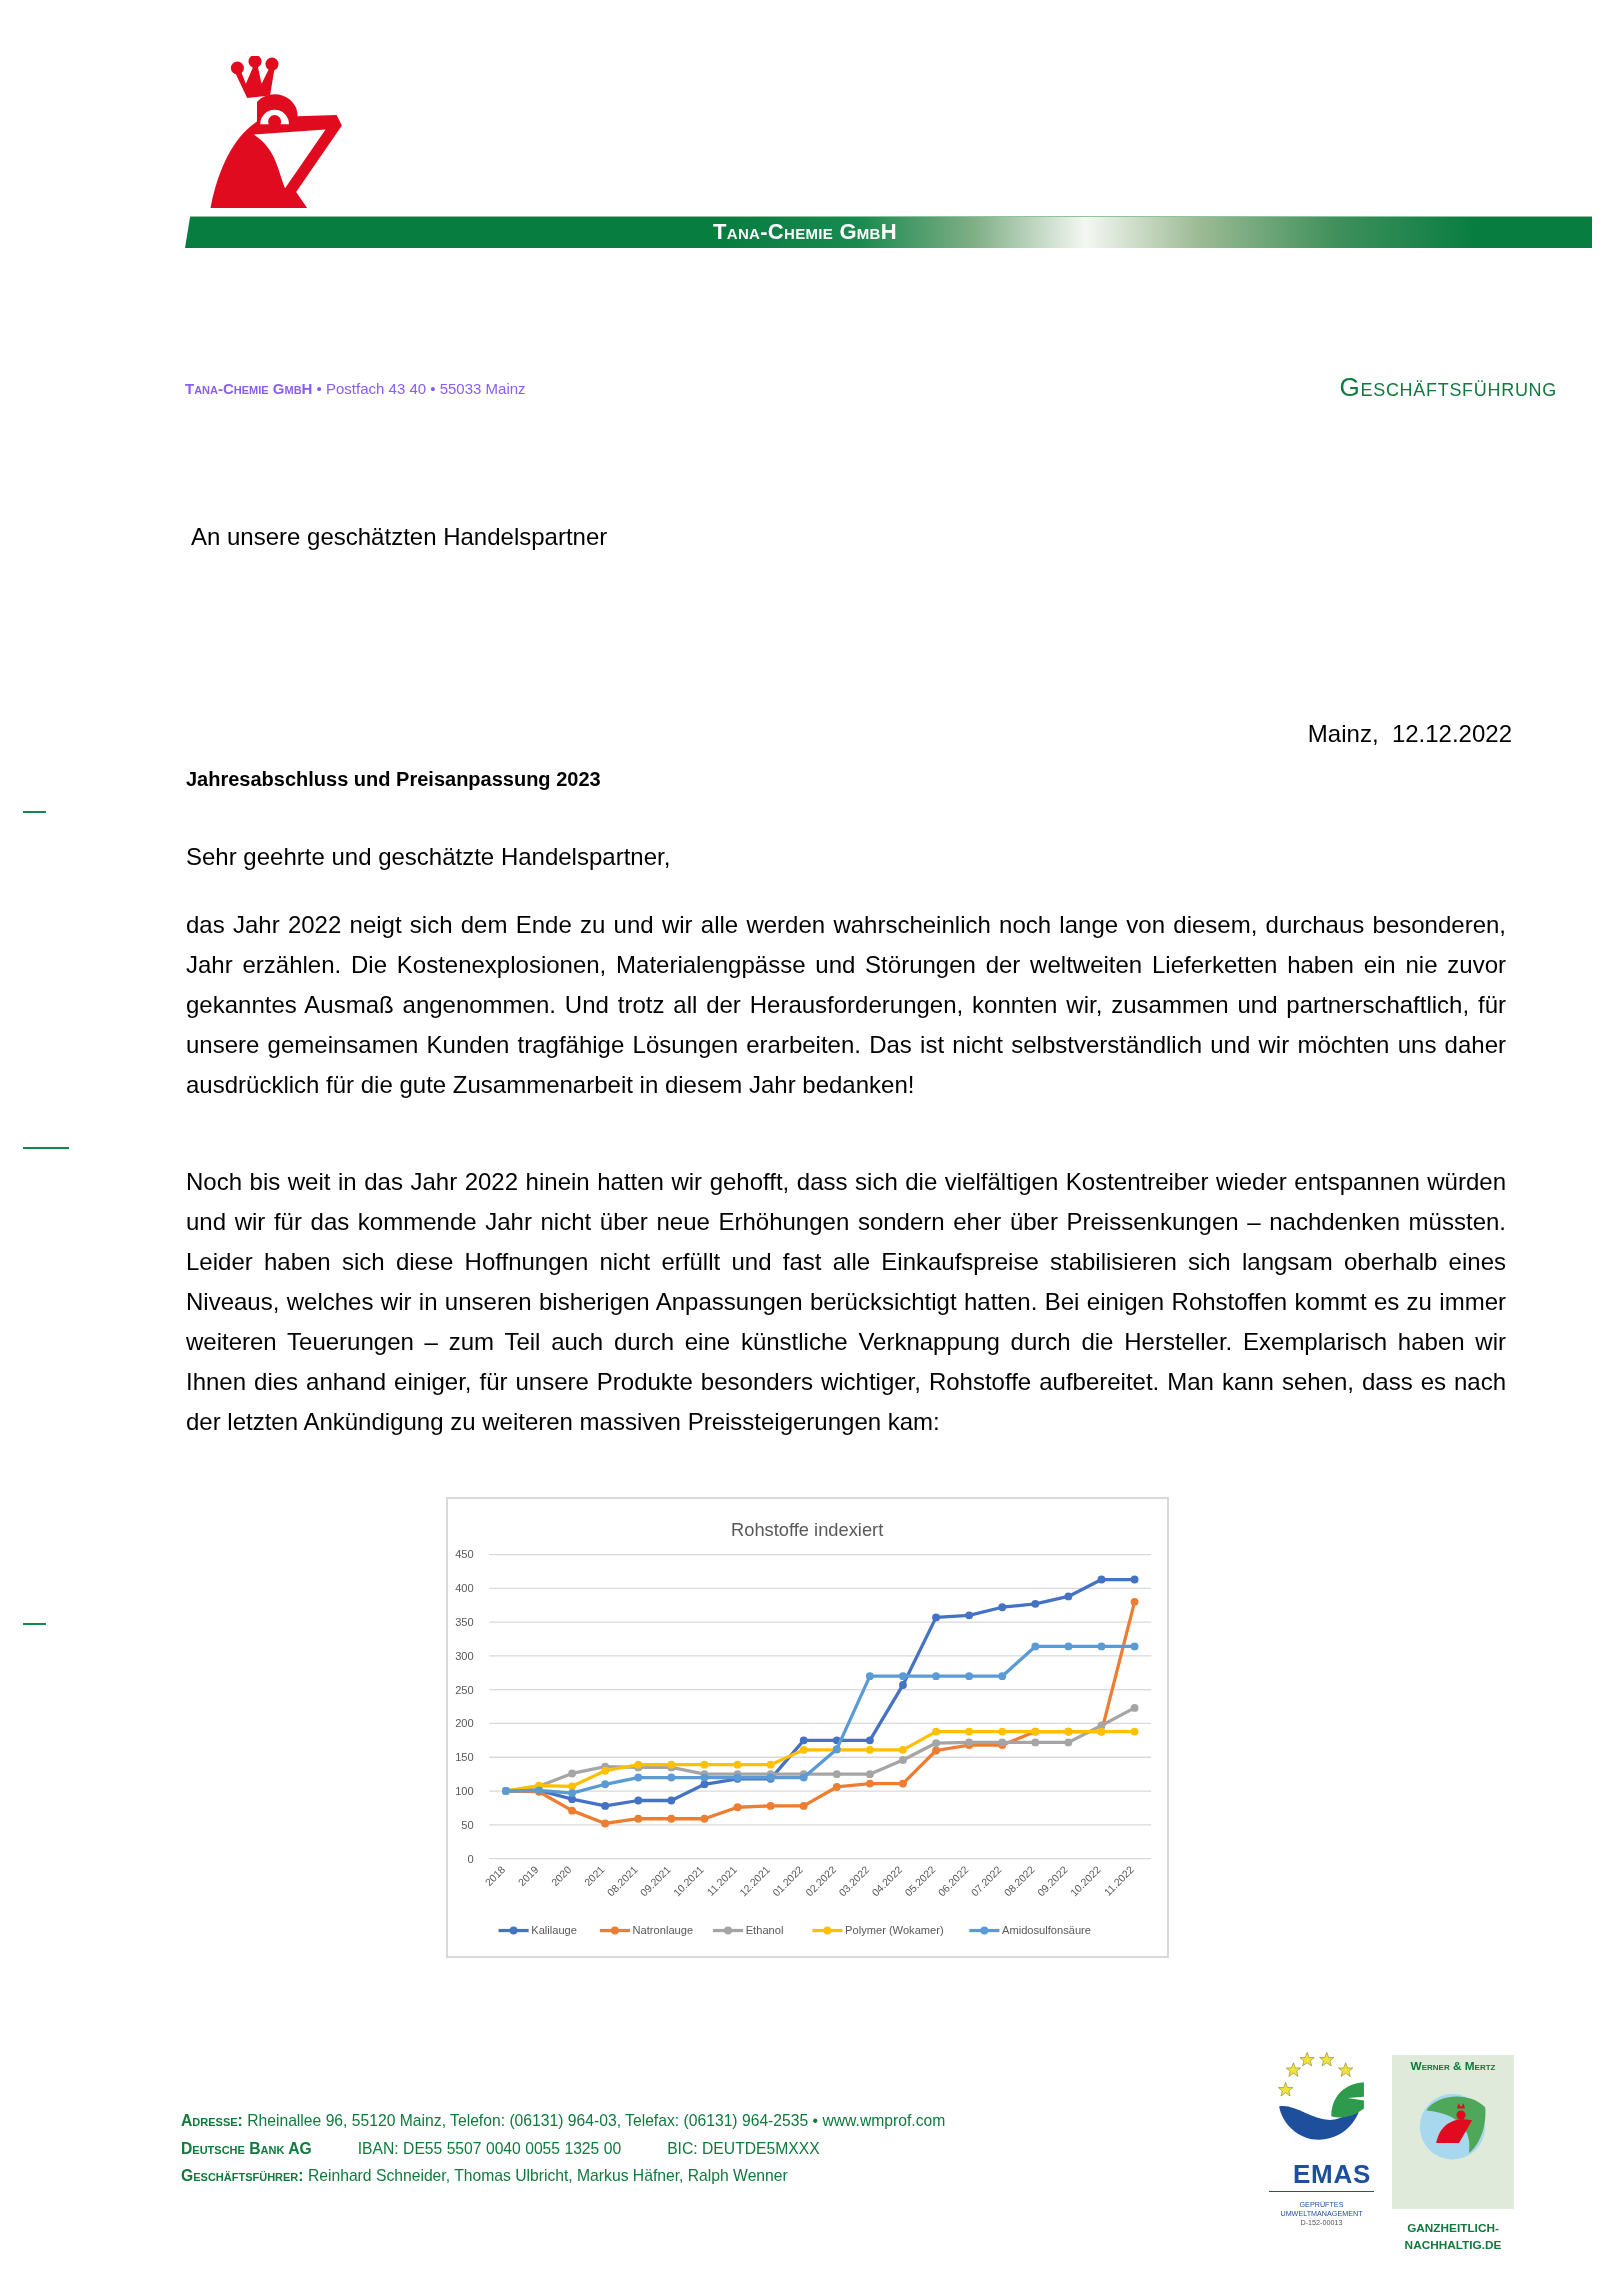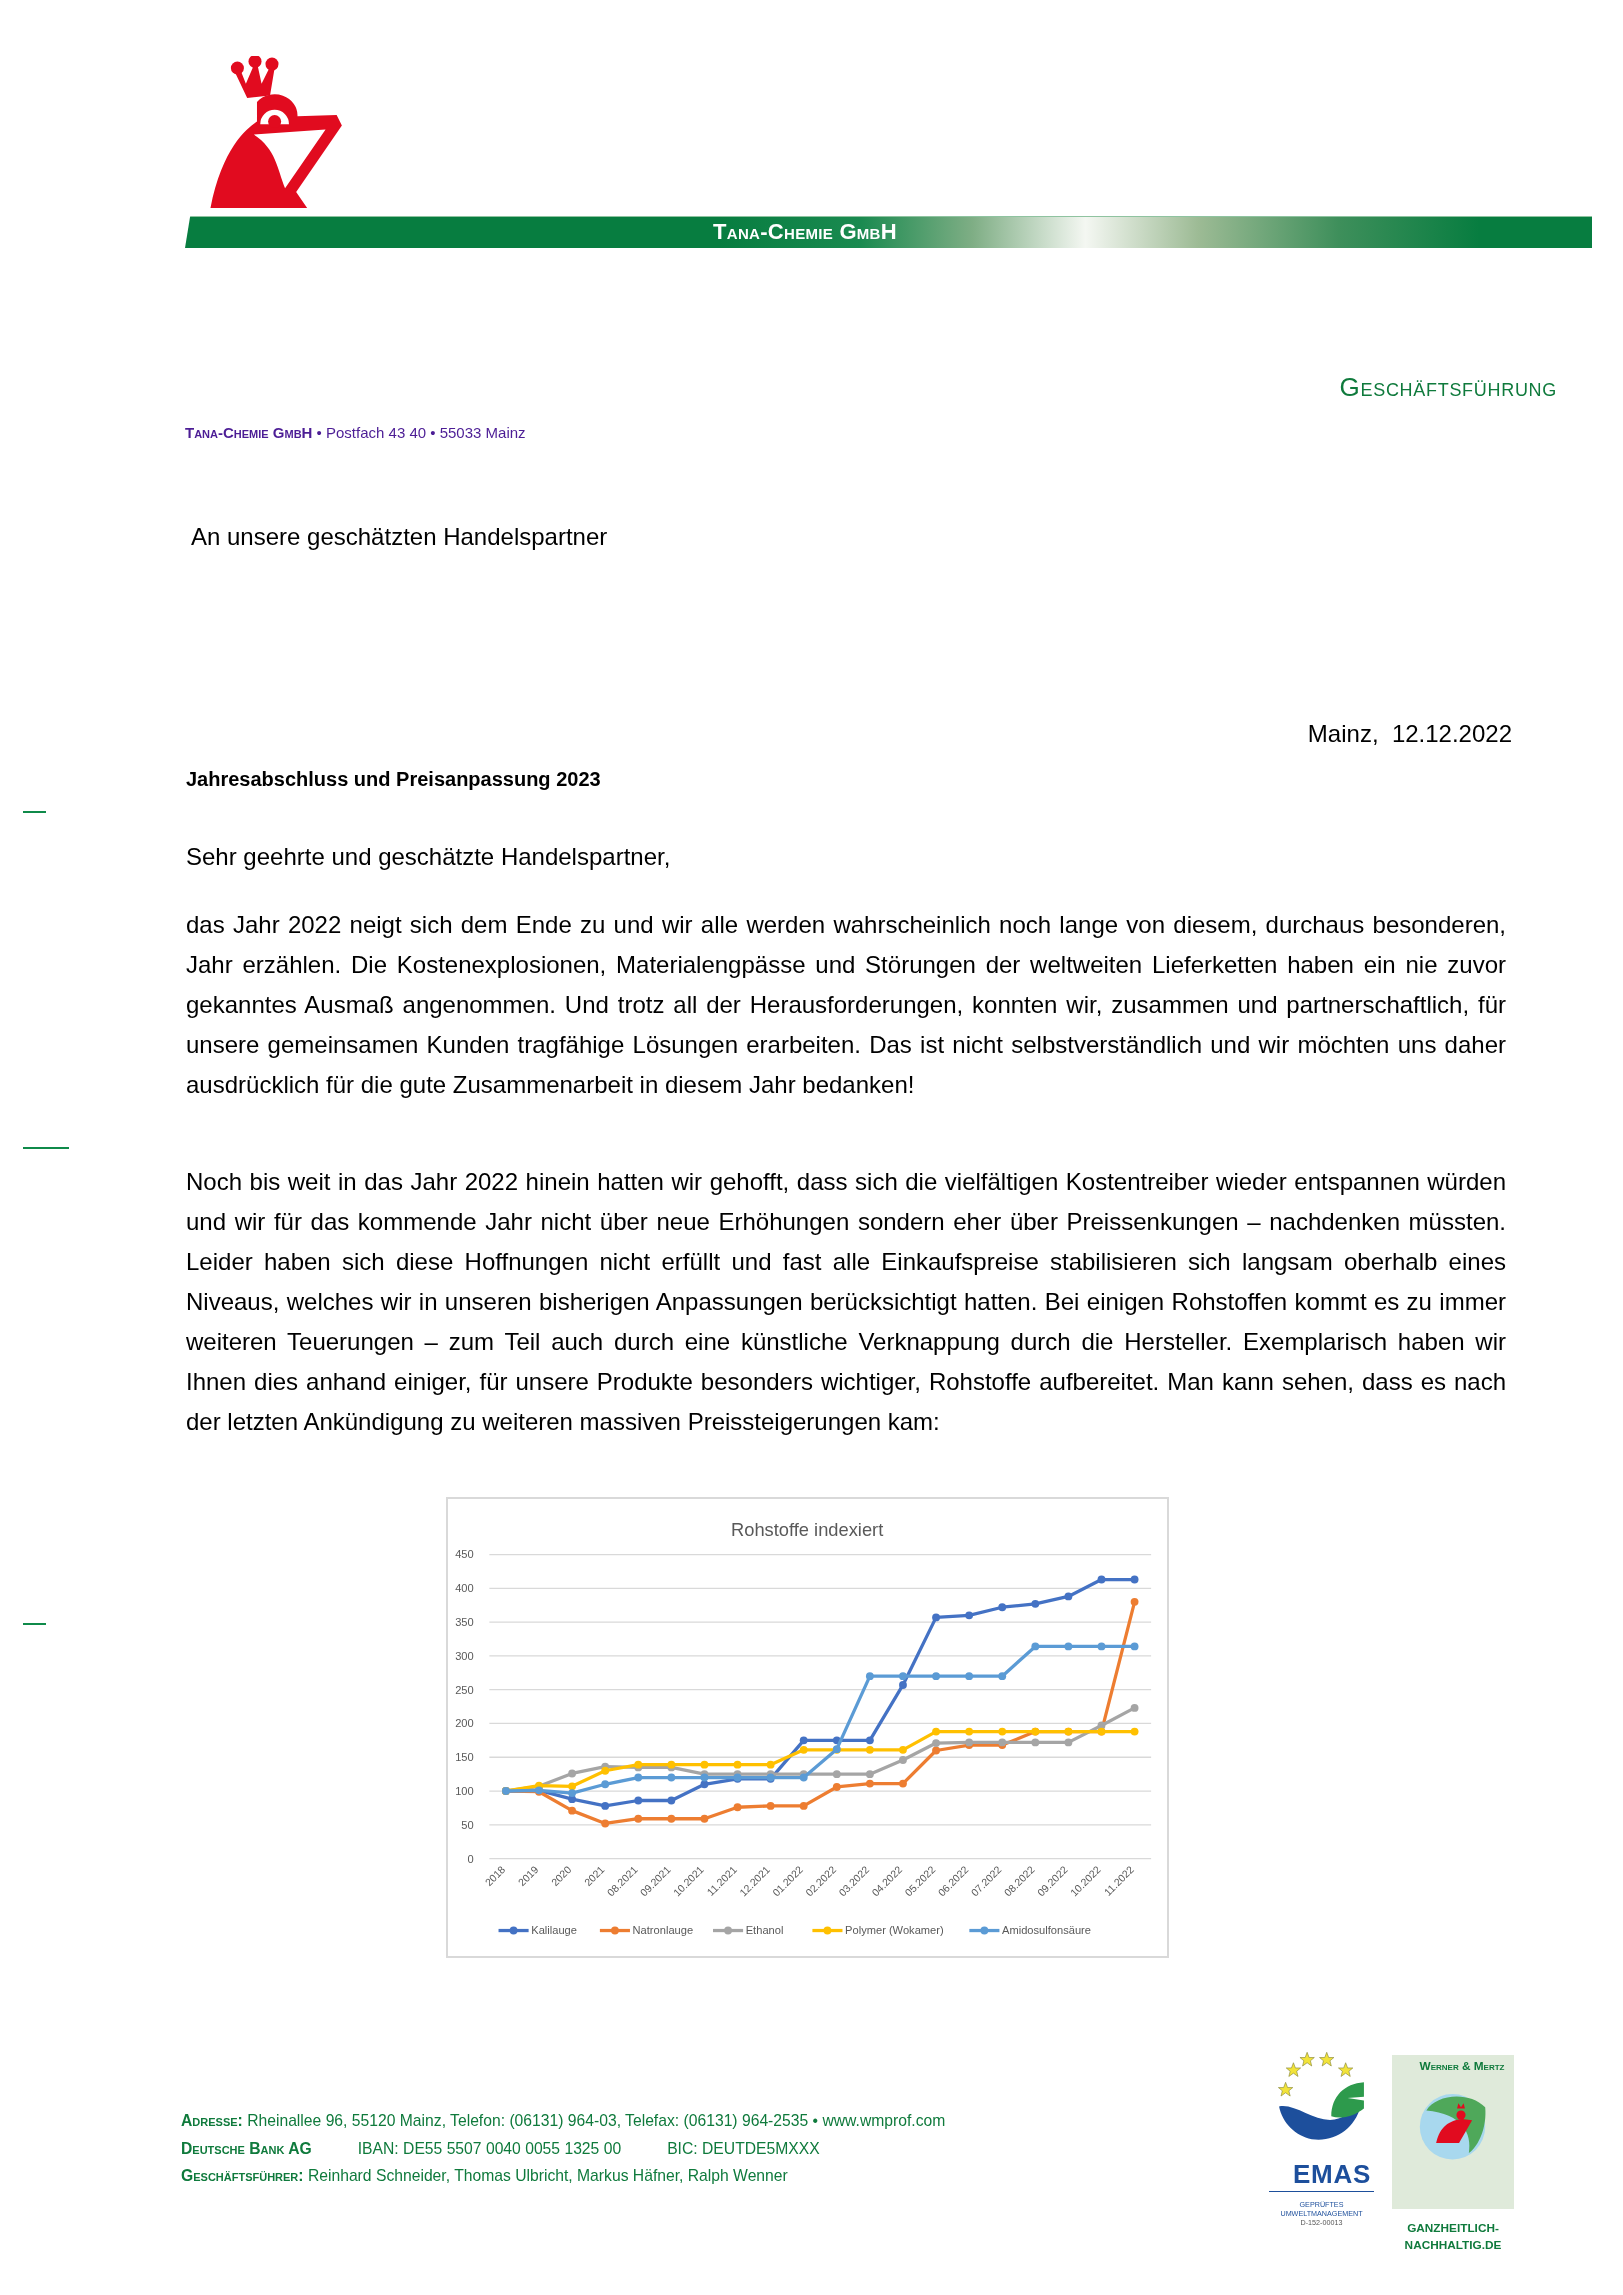--- a/index.html
+++ b/index.html
@@ -13,21 +13,21 @@
   
   .band { left: 185px; top: 216px; width: 1407px; height: 31px;
           background: linear-gradient(90deg, #077d40 0%, #077d40 38%, #1a8a50 48%, #7fae85 56%, #f4f7f2 64%, #9dbb95 72%, #3e8f5b 82%, #077d40 92%, #077d40 100%);
           clip-path: polygon(5.2px 0, 100% 0, 100% 100%, 0 100%);
           border-top: 1.3px solid #8fc3a0; }
   .band-title { left: 674px; top: 217px; width: 262px; height: 29px; line-height: 29px;
                 color: #fff; font-weight: bold; font-size: 22px; letter-spacing: 0.3px;
                 font-variant: small-caps; text-align: center; }
 
   
-  .sender-line { left: 185px; top: 380px; font-size: 15px; color: #4c1d95; white-space: nowrap; margin-top: 44px; }
+  .sender-line { left: 185px; top: 380px; font-size: 15px; color: #8b5cf6; white-space: nowrap; }
   .sender-line b { font-variant: small-caps; }
   .dept { left: 1276px; top: 372px; width: 281px; text-align: right; font-size: 26px; font-weight: normal;
           color: #0f7a3c; font-variant: small-caps; letter-spacing: 0.7px; white-space: nowrap; }
 
   
   .recipient { left: 191px; top: 523px; font-size: 24px; white-space: nowrap; }
 
   
   .date { left: 1276px; top: 720px; width: 236px; text-align: right; font-size: 24px; white-space: pre; }
 
@@ -46,21 +46,21 @@
   .chart-svg { left: 446px; top: 1497px; width: 723px; height: 461px; }
 
   
   .footer { left: 181px; top: 2107px; font-size: 15.7px; color: #0f7a3c; line-height: 27.5px; white-space: nowrap; }
   .footer .lbl { font-weight: bold; font-variant: small-caps; }
   .footer .gap { display: inline-block; width: 46px; }
 
   
   .emas { left: 1269px; top: 2051px; width: 105px; height: 173px; }
   .wm { left: 1392px; top: 2055px; width: 122px; height: 154px; background: #dfeada; }
-  .wm-title { left: 1392px; top: 2059px; width: 122px; text-align: center; font-size: 11.8px; font-weight: bold; color: #0f7a3c; font-variant: small-caps; padding-left: 9px; }
+  .wm-title { left: 1392px; top: 2059px; width: 122px; text-align: center; font-size: 11.8px; font-weight: bold; color: #0f7a3c; font-variant: small-caps; }
   .wm-sub { left: 1392px; top: 2176px; width: 122px; text-align: center; font-size: 11.8px; font-weight: bold; color: #0f7a3c; line-height: 17px; margin-top: 44px; }
   .emas-word { left: 1273px; top: 2159px; width: 98px; text-align: right; font-size: 26px; font-weight: bold; color: #1d4f9c; letter-spacing: 0.7px; }
   .emas-sub { left: 1269px; top: 2191px; width: 105px; text-align: center; font-size: 7.2px; color: #1d4f9c; line-height: 9.2px; border-top: 1.3px solid #1d4f9c; padding-top: 8px; }
 </style>
 </head>
 <body>
 
 <svg class="abs logo" viewBox="0 0 245 232">
   <g fill="#e10b1f">
     <circle cx="45" cy="18" r="10"></circle>

